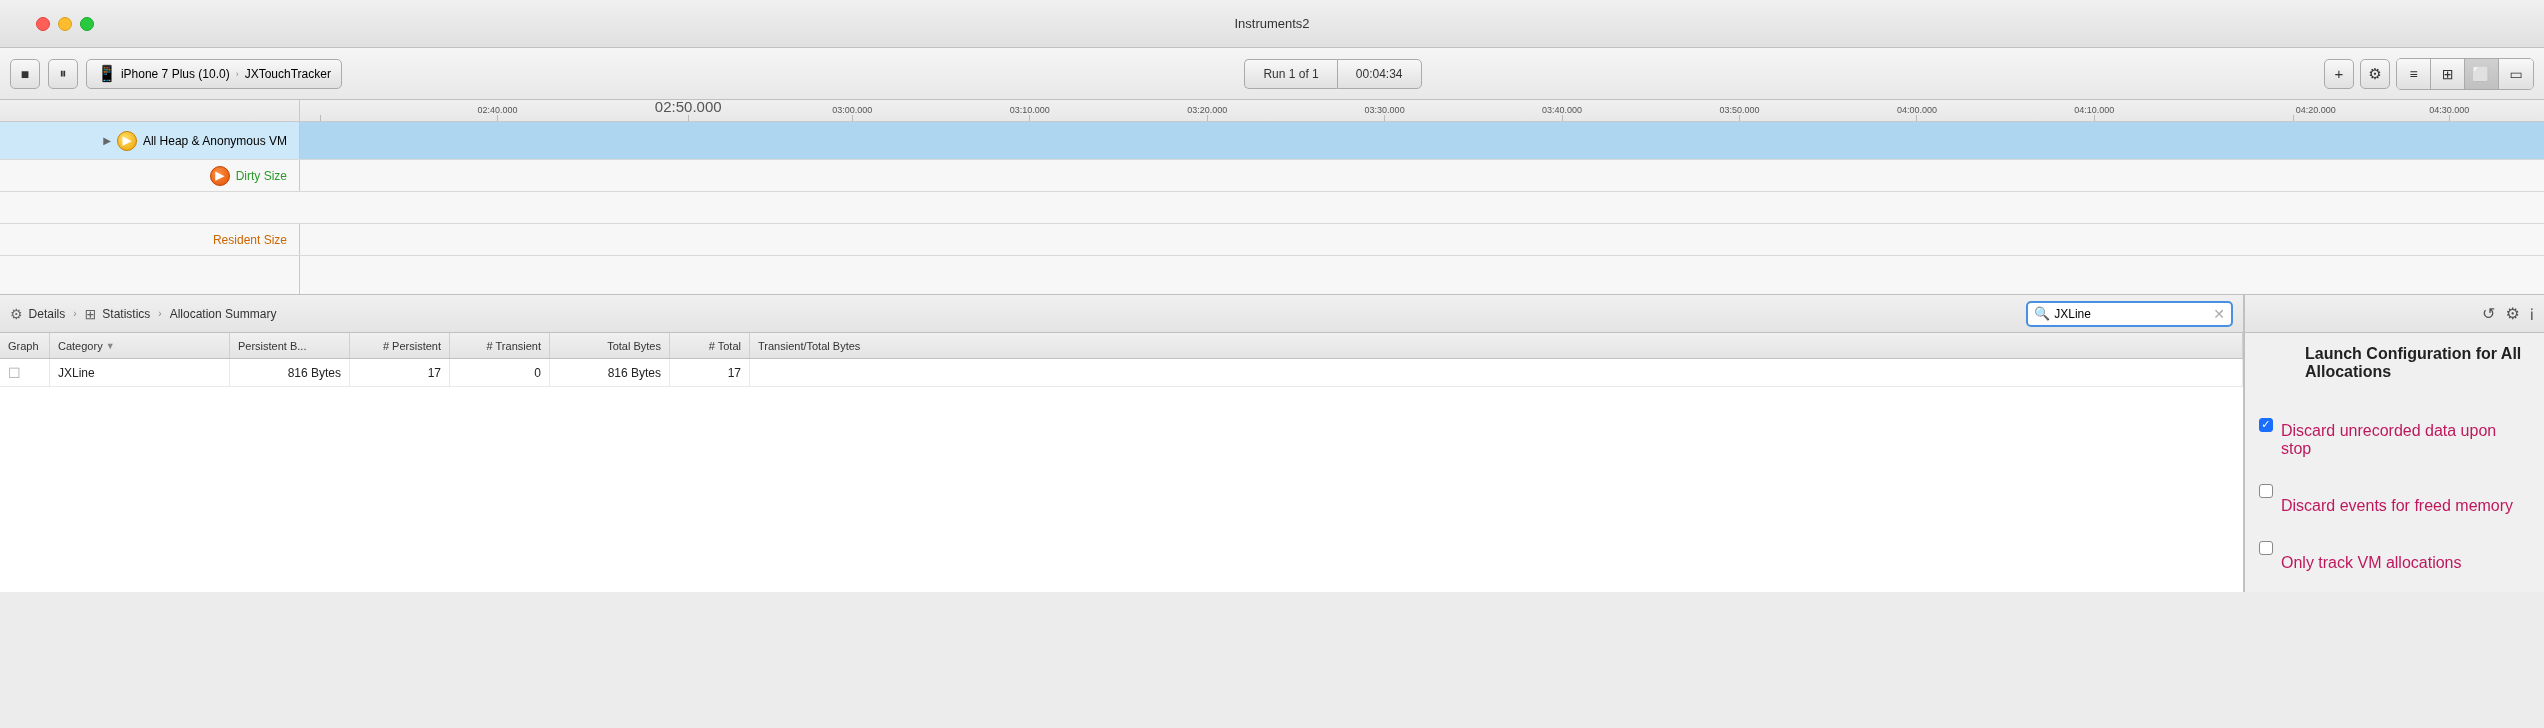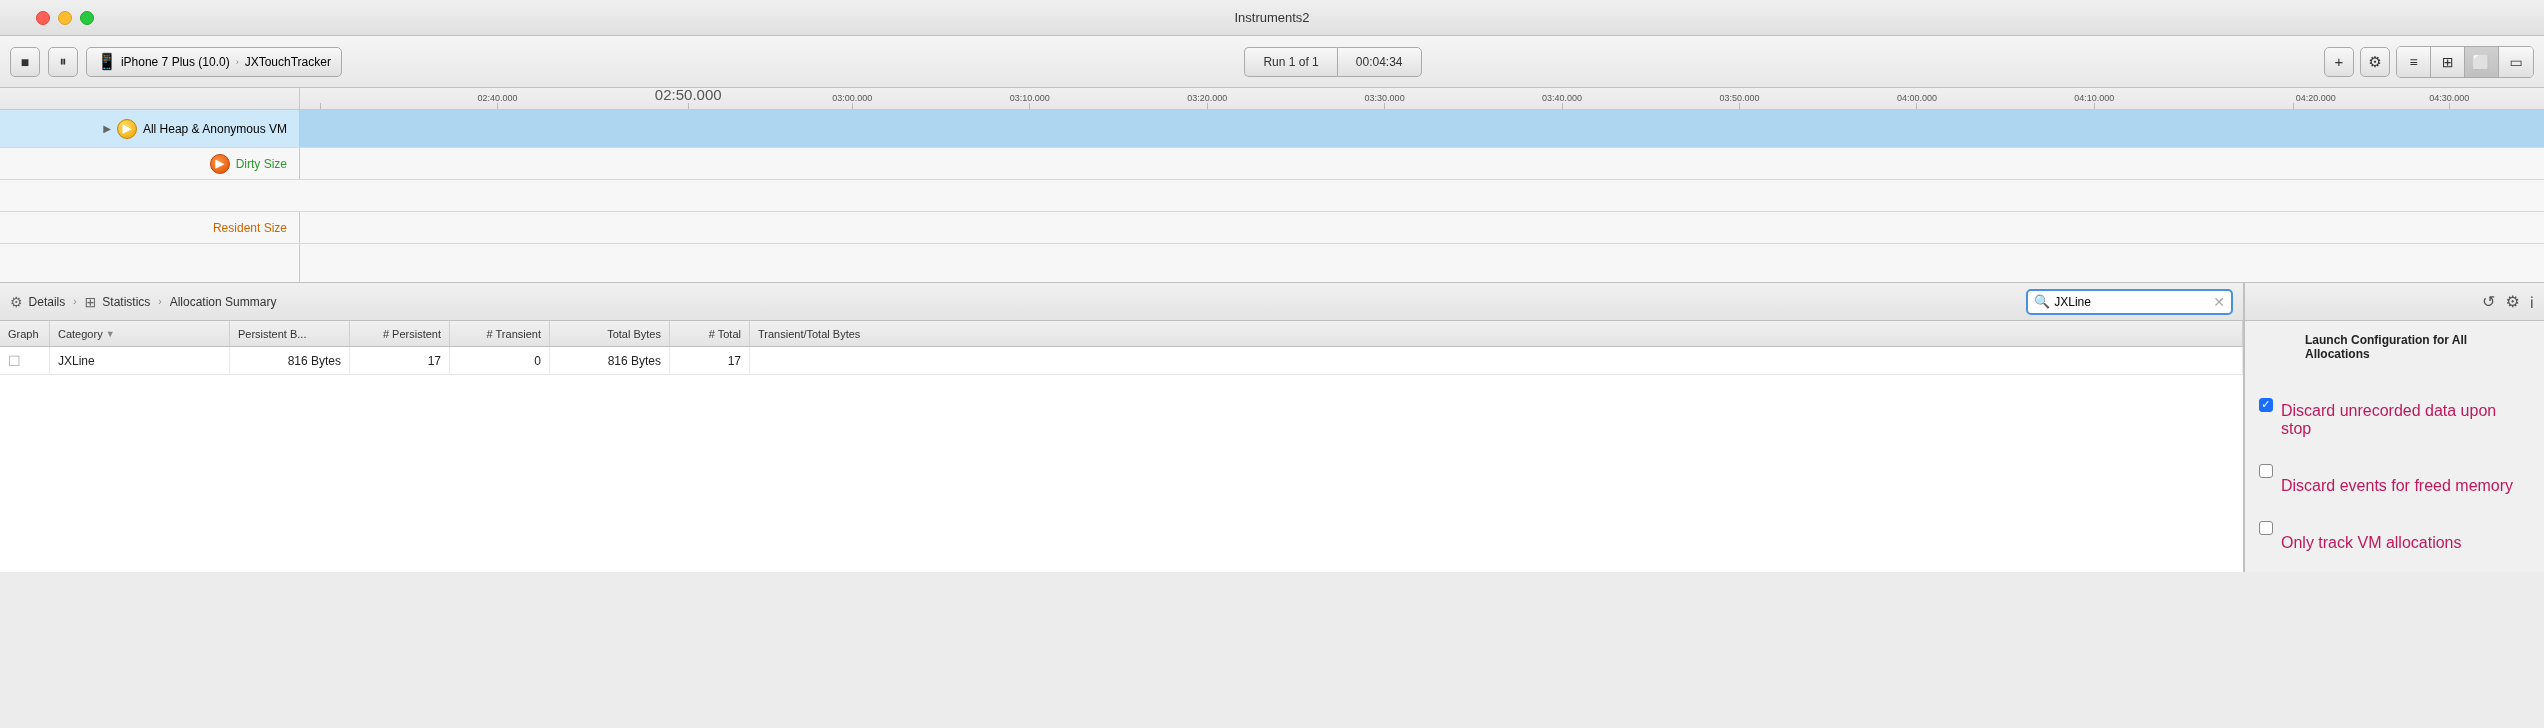--- a/index.html
+++ b/index.html
@@ -8,21 +8,21 @@
       font-size: 12px;
       background: #ececec;
       width: 2544px;
       height: 728px;
       overflow: hidden;
       user-select: none;
     }
 
     
     .title-bar {
-      height: 36px;
+      height: 48px;
       background: linear-gradient(to bottom, #f0f0f0, #e0e0e0);
       border-bottom: 1px solid #c0c0c0;
       display: flex;
       align-items: center;
       position: relative;
       padding-left: 22px;
     }
     .window-controls {
       display: flex;
       align-items: center;
@@ -367,21 +367,21 @@
       padding: 0 10px;
       gap: 10px;
     }
     .config-icon-btn {
       font-size: 16px;
       color: #555;
       cursor: pointer;
     }
     .config-body { padding: 12px 14px; }
     .config-title {
-      font-size: 12px;
+      font-size: 16px;
       font-weight: 700;
       color: #222;
       margin-bottom: 10px;
       padding-left: 46px;
     }
     .config-item {
       display: flex;
       align-items: center;
       gap: 8px;
       margin-bottom: 8px;

